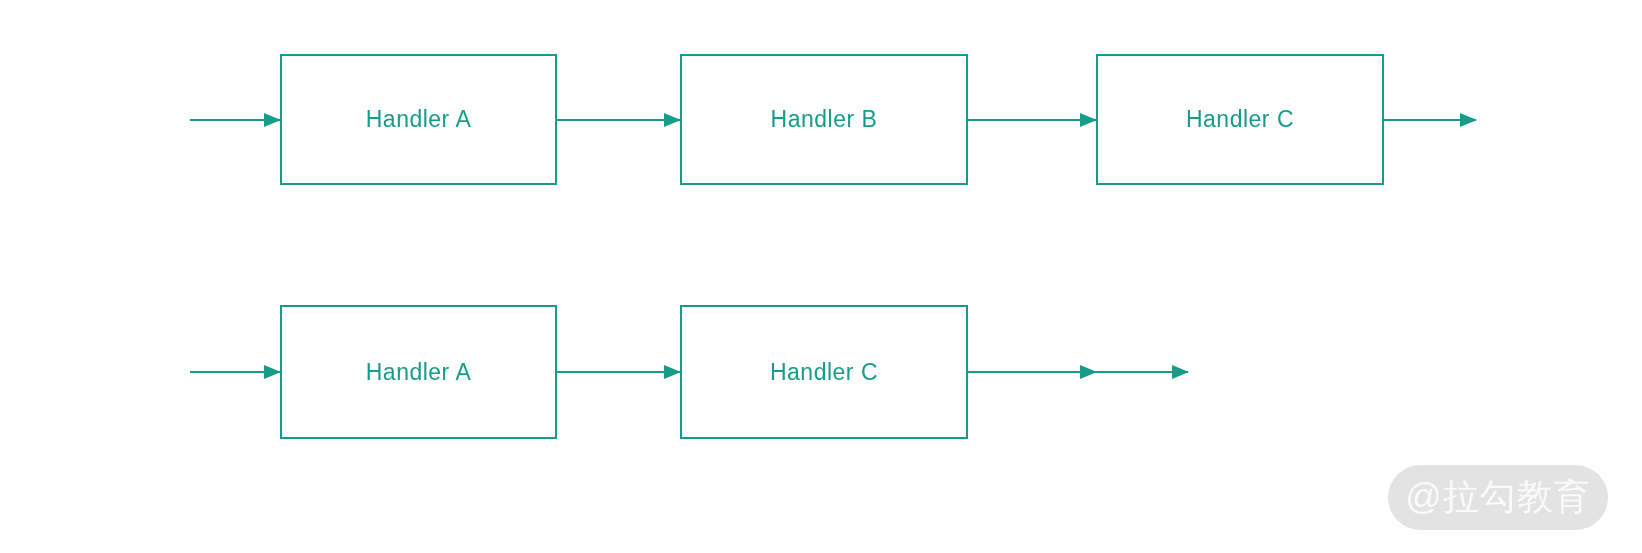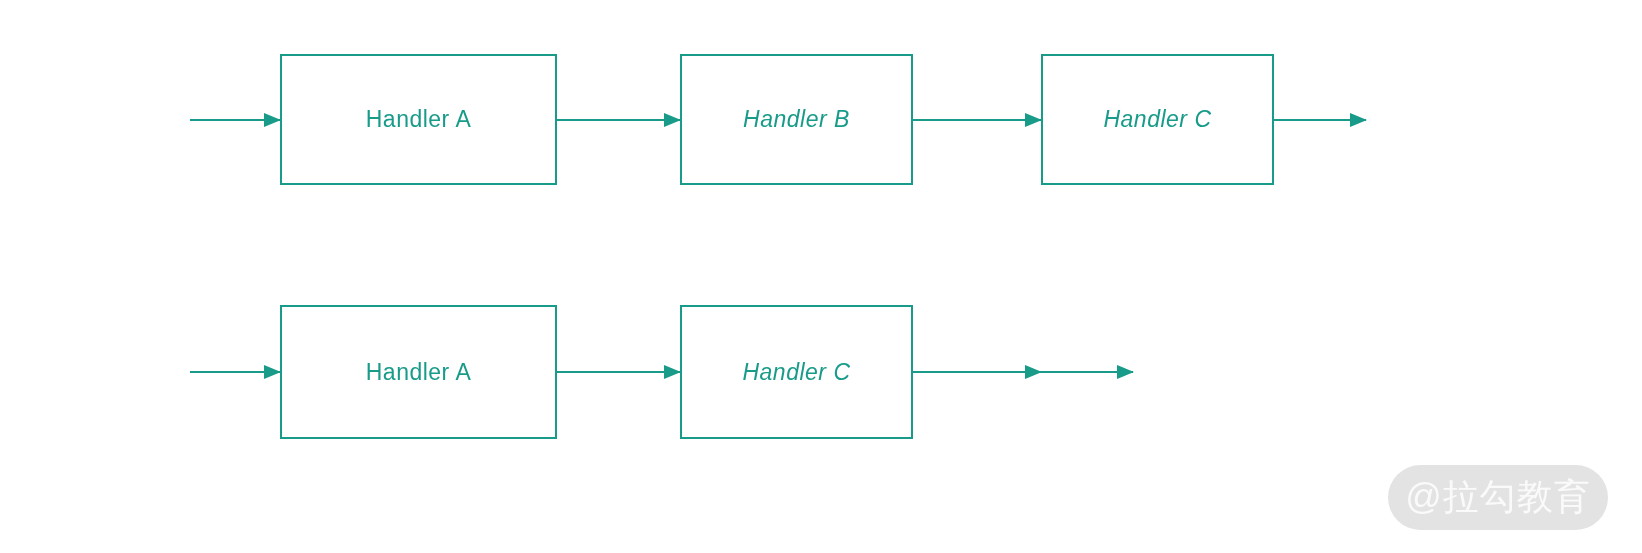--- a/index.html
+++ b/index.html
@@ -28,21 +28,21 @@
   .hbox{
     height:100%;
     border:2px solid var(--teal);
     background:#ffffff;
     display:flex;
     align-items:center;
     justify-content:center;
     flex:none;
   }
   .hbox.w1{width:277px;}
-  .hbox.w2{width:233px;font-style:italic;}
+  .hbox.w2{width:288px;}
   .hbox span{
     color:var(--teal);
     font-size:23px;
     letter-spacing:0.5px;
     white-space:nowrap;
   }
   .arrow{
     position:relative;
     height:2px;
     background:var(--teal);

